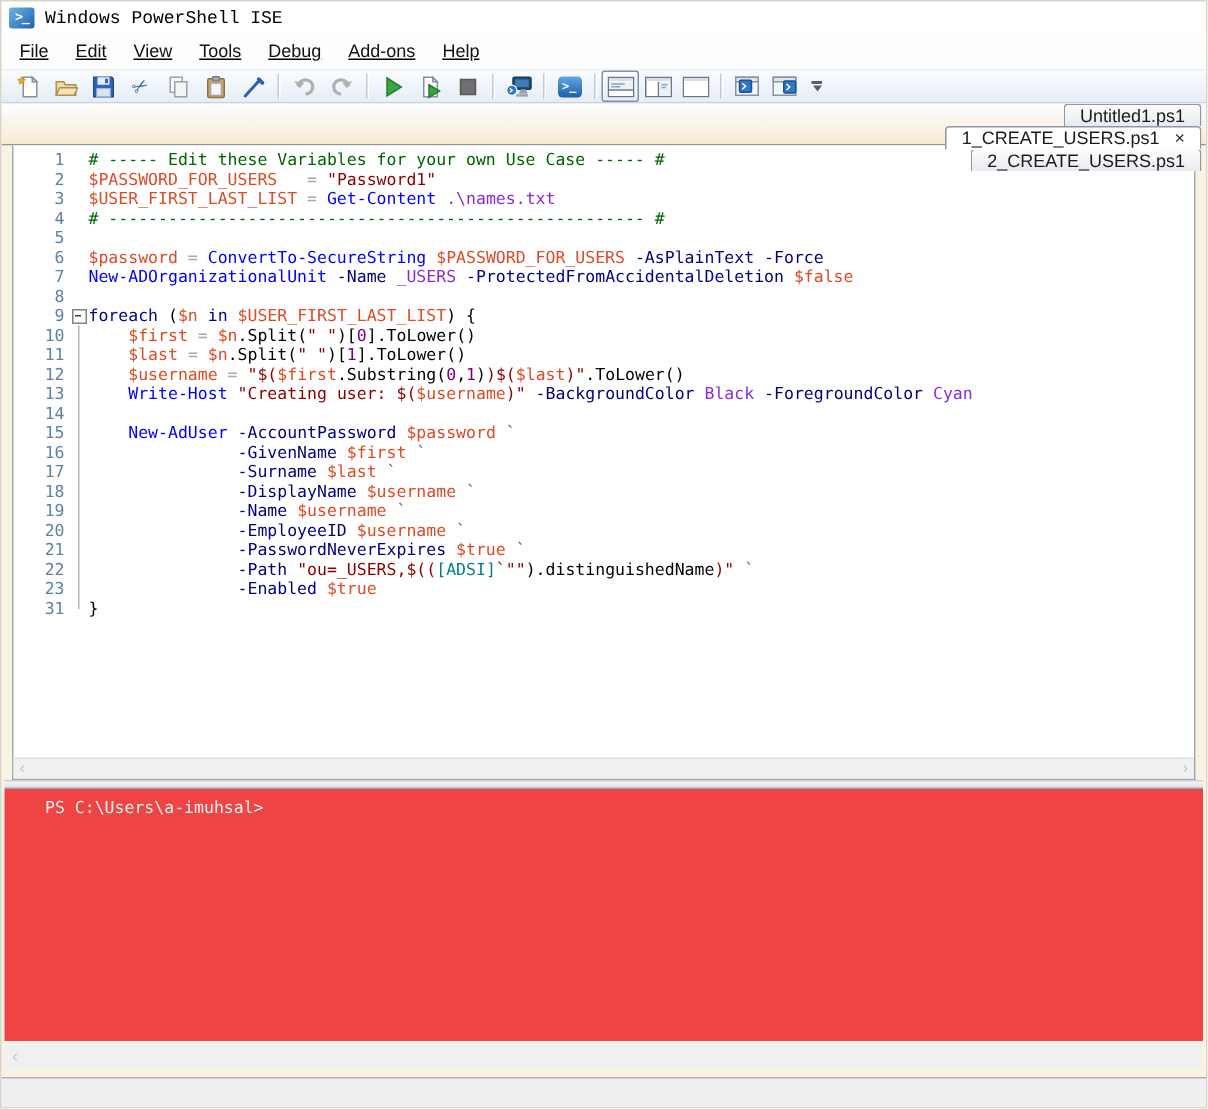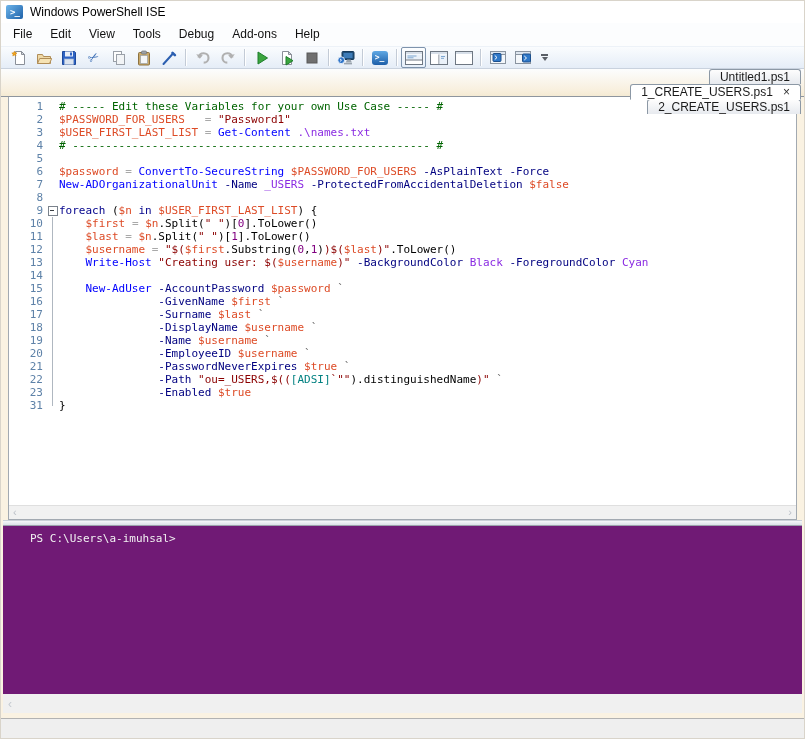--- a/index.html
+++ b/index.html
@@ -4,24 +4,24 @@
 <style>
   * { margin:0; padding:0; box-sizing:border-box; }
   html,body { width:805px; height:739px; }
   body { font-family:"Liberation Sans", sans-serif; background:#FAF2E2; }
   .window { position:relative; width:805px; height:739px; background:#FAF2E2; overflow:hidden; border:1px solid #D9D4CA; }
 
   
   .titlebar { height:22px; background:#FFFFFF; display:flex; align-items:center; padding-left:5px; }
   .title-ico { width:17px; height:14px; border-radius:2px; background:linear-gradient(135deg,#6CB4EA,#1F62A9);
     color:#fff; font:bold 9px/14px "DejaVu Sans Mono",monospace; text-align:center; letter-spacing:-1px; }
-  .title-text { margin-left:7px; font-size:12px; color:#000; }
-
-  
-  .menubar { height:23px; background:#FCFDFE; display:flex; align-items:stretch; padding-left:3px; }
+  .title-text { margin-left:7px; font-size:12px; color:#000;font-family:Liberation Mono, monospace; }
+
+  
+  .menubar { height:23px; background:#FCFDFE; display:flex; align-items:stretch; padding-left:3px;text-decoration:underline; }
   .menu-item { padding:0 9px; font-size:12px; line-height:23px; color:#111; cursor:default; }
 
   
   .toolbar { height:23px; background:linear-gradient(#FAFCFE,#E5EDF7); border-top:1px solid #EDF2F8;
     border-bottom:1px solid #C9D2DE; display:flex; align-items:center; padding-left:5px; }
   .tbtn { width:25px; height:21px; display:flex; align-items:center; justify-content:center;
     border:1px solid transparent; border-radius:2px; flex:none; }
   .tbtn.sel { border:1px solid #7E93AC; background:linear-gradient(#FDFEFF,#E6EFFA); }
   .tsep { width:1px; height:17px; background:#C3CBD6; box-shadow:1px 0 0 #FFF; margin:0 4px; flex:none; }
   .glyph { font-size:13px; line-height:13px; }
@@ -61,21 +61,21 @@
   .c-param{color:#000080} .c-kw{color:#00008B} .c-op{color:#A9A9A9} .c-arg{color:#8A2BE2}
   .c-num{color:#800080} .c-typ{color:#008080} .c-pln{color:#000} .c-lc{color:#5F5F5F}
   .hscroll { height:14px; background:#F1F1F1; border-top:1px solid #DFDFDF; display:flex; align-items:center;
     justify-content:space-between; padding:0 4px; color:#BCC1C8; font-size:11px; line-height:11px; }
 
   
   .splitter { height:6px; margin:0 2px; background:linear-gradient(#F5F7F9,#DCE1E8);
     border-top:1px solid #CAD0D8; border-bottom:1px solid #9BA2AC; }
 
   
-  .console { height:168px; margin:0 2px; background:#701a75; padding:6px 0 0 27px; }
+  .console { height:168px; margin:0 2px; background:#ef4444; padding:6px 0 0 27px; }
   .console .prompt { color:#F2F2F2; font-family:"DejaVu Sans Mono",monospace; font-size:11px; line-height:14px; white-space:pre; }
   .cscroll { height:19px; margin:0 2px; background:#F0F0F0; display:flex; align-items:center;
     padding:0 5px; color:#C5CAD0; font-size:12px; }
 
   .bottom-gap { height:5px; background:#FAF2E2; }
   .statusbar { height:22px; background:#EFEFEF; border-top:1px solid #B2B2B2; }
 
   svg { display:block; }
 </style>
 </head>

